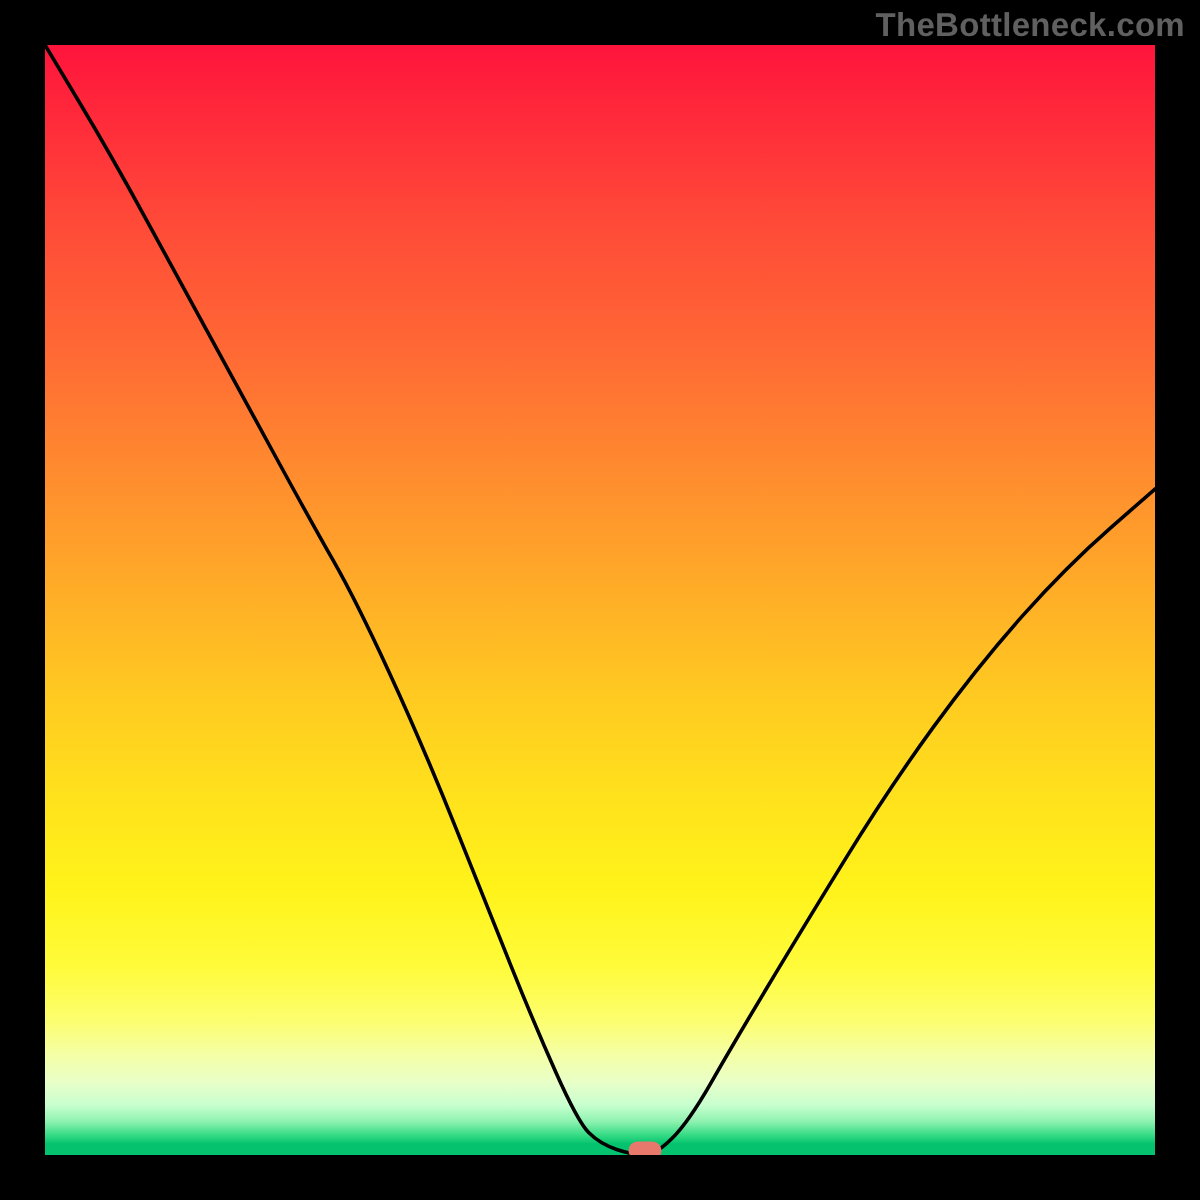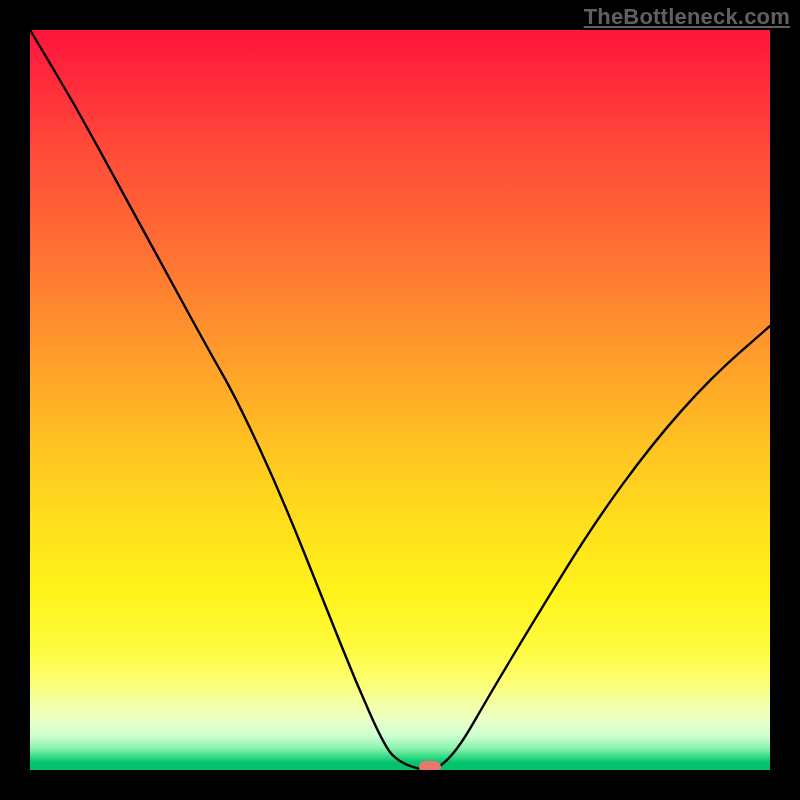--- a/index.html
+++ b/index.html
@@ -19,21 +19,20 @@
   }
   .watermark {
     position: absolute;
     top: 4px;
     right: 10px;
     font-size: 22px;
     font-weight: 600;
     color: #606060;
     letter-spacing: 0.2px;
     z-index: 5;
-    text-decoration: underline;
   }
   .plot-area {
     position: absolute;
     left: 30px;
     top: 30px;
     width: 740px;
     height: 740px;
     
     background: linear-gradient(
       to bottom,

